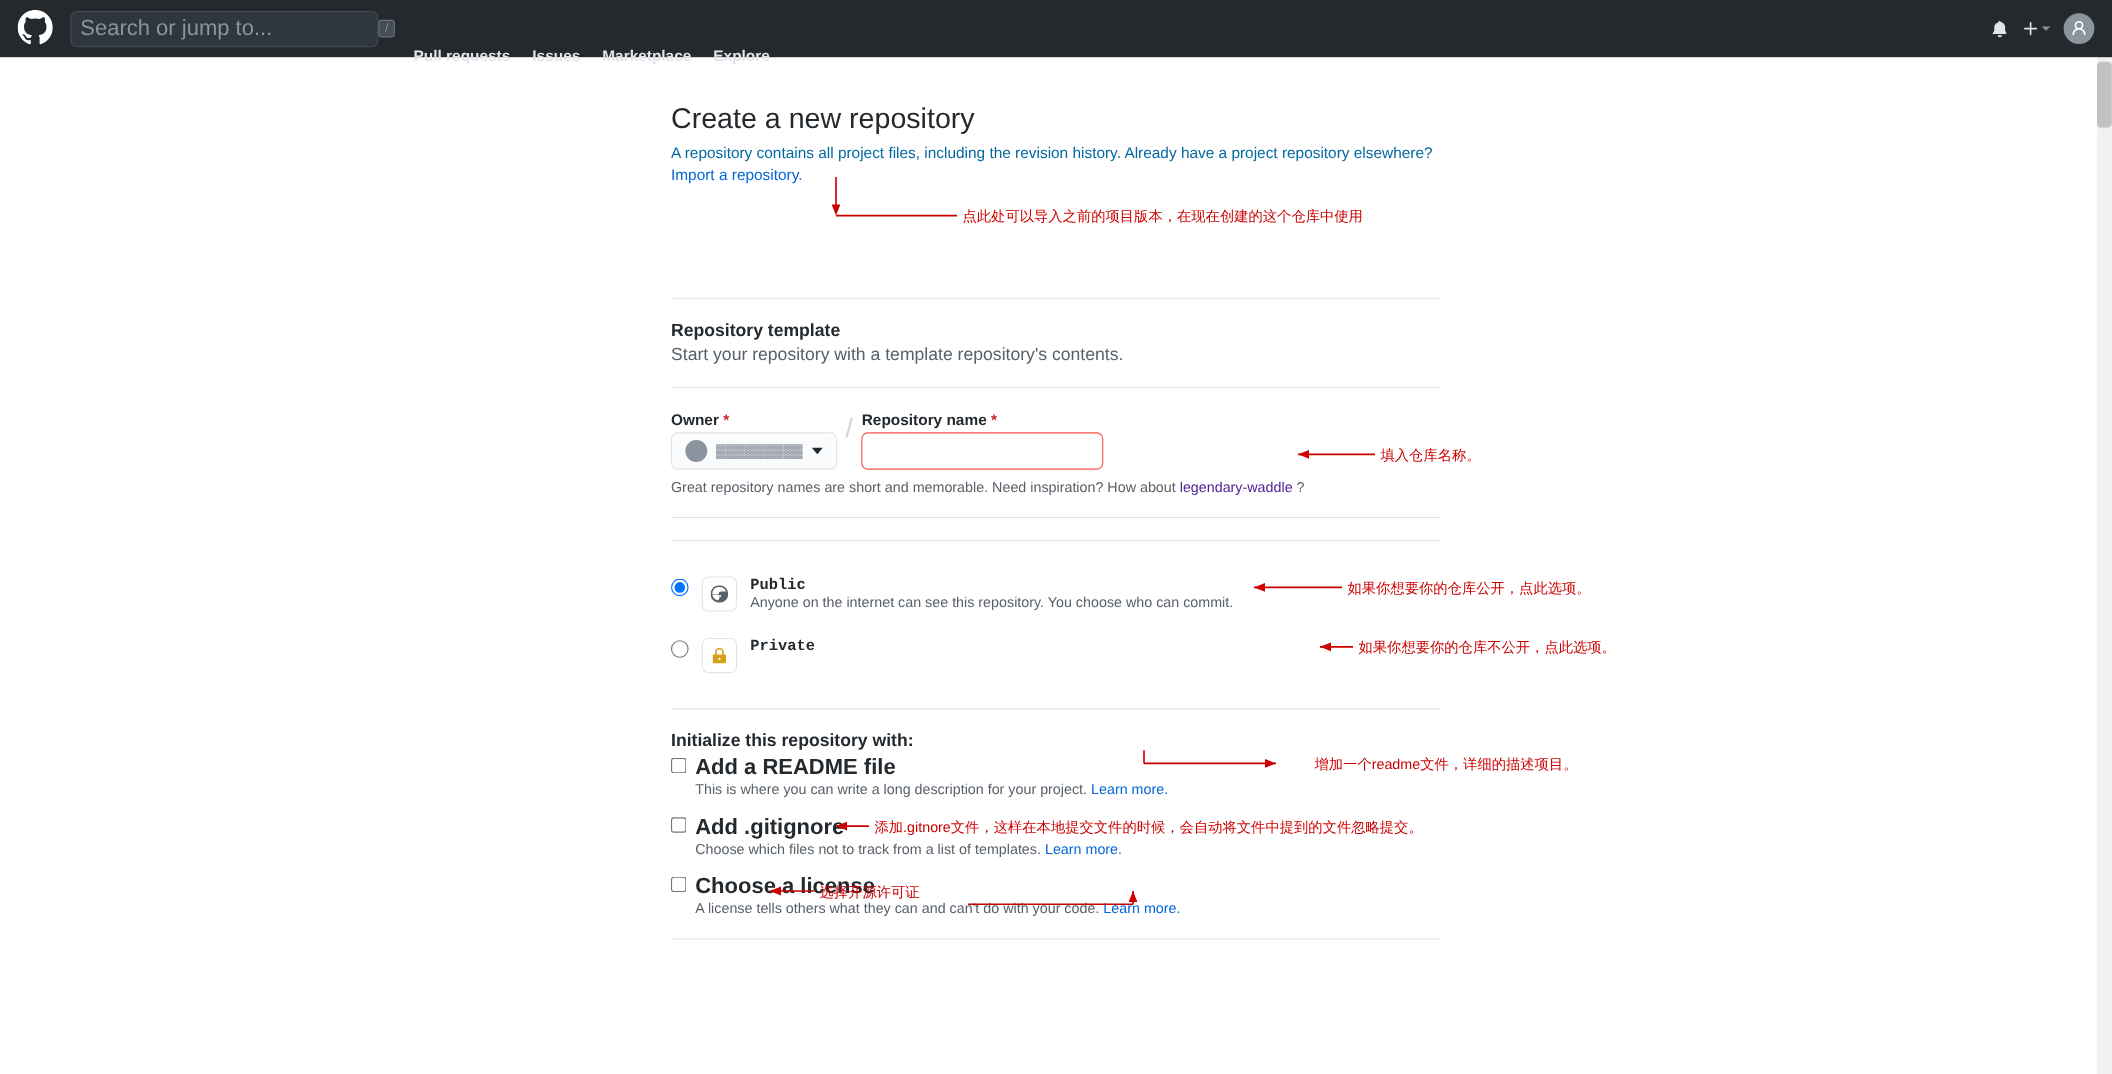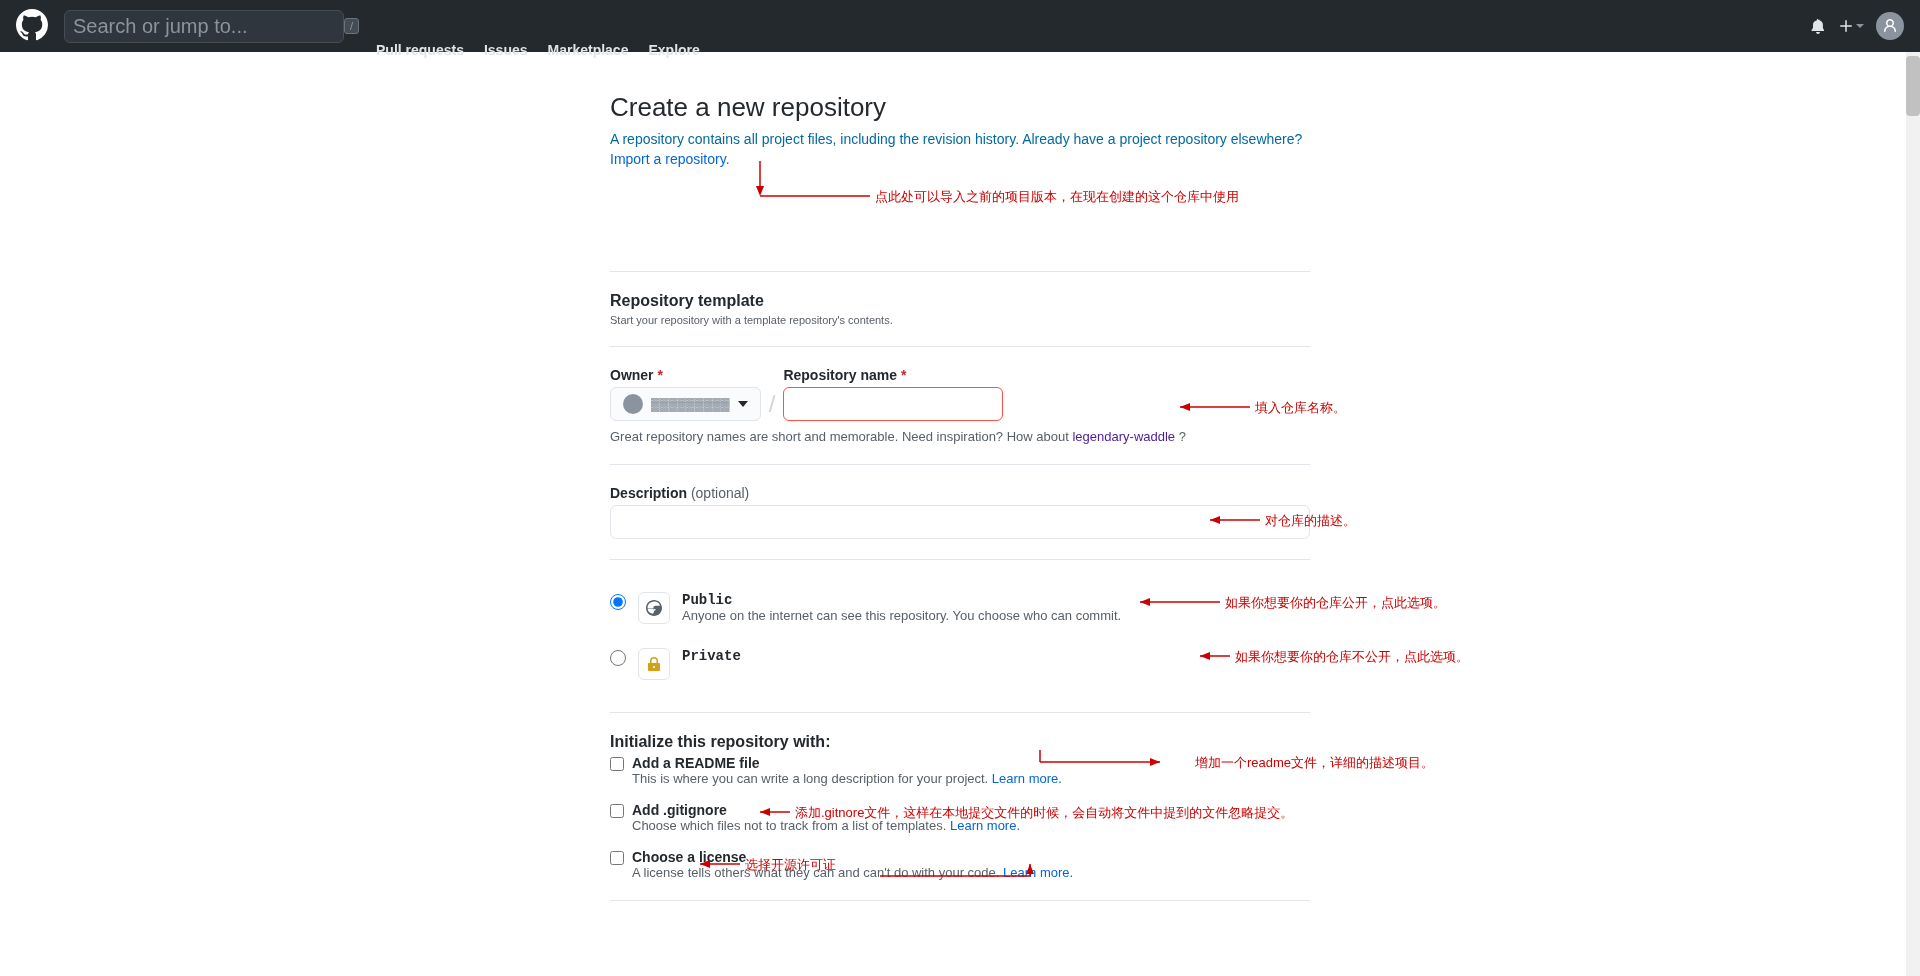--- a/index.html
+++ b/index.html
@@ -126,41 +126,40 @@
       border-top: 1px solid #e1e4e8;
       margin: 20px 0;
     }
 
     .section-title {
       font-size: 16px;
       font-weight: 600;
       margin-bottom: 4px;
     }
     .section-subtitle {
-      font-size: 11px;
+      font-size: 16px;
       color: #586069;
       margin-bottom: 12px;
     }
 
     .template-select-btn {
       display: inline-flex;
       align-items: center;
       gap: 6px;
       padding: 5px 12px;
       border: 1px solid #e1e4e8;
       border-radius: 6px;
       background: #fafbfc;
       cursor: pointer;
       font-size: 14px;
       color: #24292e;
     }
 
     .owner-repo-row {
       display: flex;
-      align-items: flex-end;
       gap: 8px;
       margin-bottom: 8px;
     }
     .field-group {
       display: flex;
       flex-direction: column;
       gap: 4px;
     }
     .field-label {
       font-size: 14px;
@@ -282,21 +281,21 @@
     }
     .checkbox-option input[type="checkbox"] {
       margin-top: 2px;
       cursor: pointer;
       width: 14px;
       height: 14px;
     }
     .checkbox-info {}
     .checkbox-label {
       font-weight: 600;
-      font-size: 14px;
+      font-size: 20px;
     }
     .checkbox-desc {
       font-size: 13px;
       color: #586069;
     }
     .checkbox-desc a { color: #0366d6; text-decoration: none; }
 
     
     ::-webkit-scrollbar { width: 8px; }
     ::-webkit-scrollbar-track { background: #f1f1f1; }
@@ -428,35 +427,20 @@
     
     <p class="suggestion-text">
       <span>Great repository names are short and memorable. Need inspiration? How about </span>
       <a href="#">legendary-waddle</a>
       <span>?</span>
     </p>
 
     <hr class="divider">
 
     
-    <div style="position:relative; margin-bottom:8px;">
-      <p class="description-label">
-        <span>Description</span>
-        <span class="optional-text"> <span>(optional)</span></span>
-      </p>
-      <div style="display:flex; align-items:center; gap:10px; position:relative;">
-        <input type="text" class="description-input" style="">
-
-        <svg style="position:absolute; right:-320px; top:0px; overflow:visible;" width="400" height="40">
-          <line x1="-20" y1="15" x2="30" y2="15" stroke="#cc0000" stroke-width="1.5"></line>
-          <polygon points="-20,15 -10,11 -10,19" fill="#cc0000"></polygon>
-          <text x="35" y="20" fill="#cc0000" font-size="13" font-family="sans-serif">对仓库的描述。</text>
-        </svg>
-      </div>
-    </div>
 
     <hr class="divider">
 
     
     <div class="visibility-section">
 
       <div style="position:relative;">
         <div class="visibility-option">
           <input type="radio" name="visibility" checked="" style="">
           <div class="visibility-icon">

